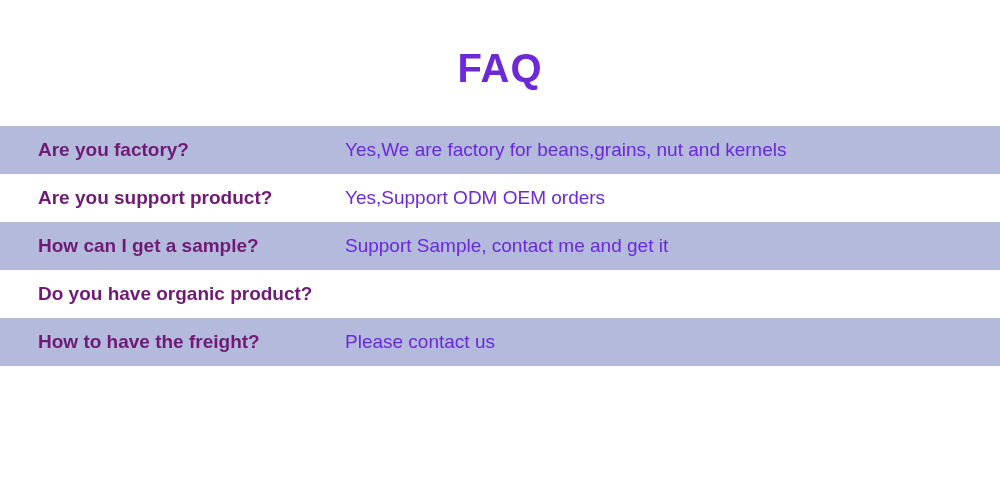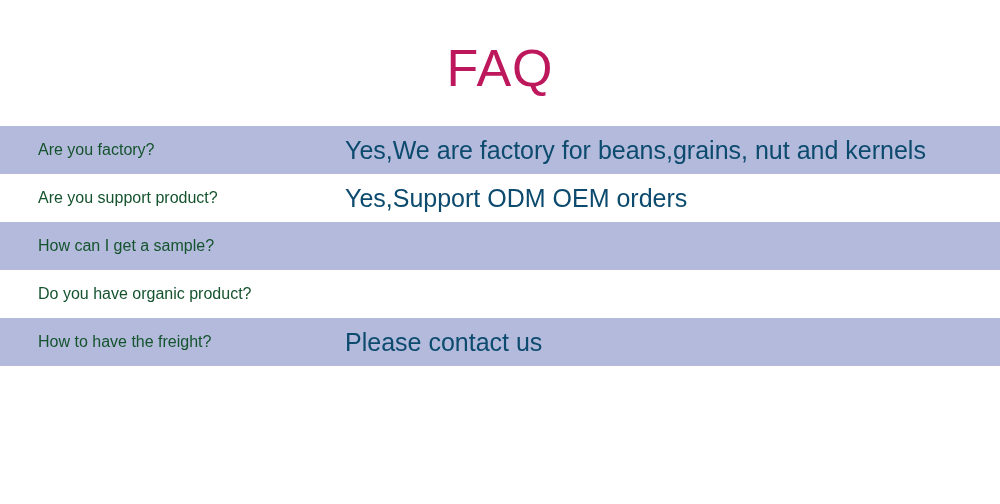--- a/index.html
+++ b/index.html
@@ -16,54 +16,55 @@
     color: #262224;
     overflow: hidden;
   }
   .title-area {
     height: 126px;
     display: flex;
     align-items: center;
     justify-content: center;
   }
   .faq-title {
-    font-size: 52px;
-    font-weight: 400;
+    font-size: 40px;
+    font-weight: 700;
     letter-spacing: 1px;
-    color: #be185d;
+    color: #6d28d9;
     padding-top: 10px;
   }
   .faq-table {
     width: 100%;
   }
   .faq-row {
     display: flex;
     align-items: center;
     height: 48px;
     width: 100%;
     background: #ffffff;
   }
   .faq-row:nth-child(odd) {
     background: #b3badc;
   }
   .faq-question {
     box-sizing: border-box;
     width: 345px;
     padding-left: 38px;
-    font-size: 16px;
+    font-size: 19px;
     line-height: 1.2;
     white-space: nowrap;
-    color: #14532d;
+    color: #701a75;
+    font-weight: bold;
   }
   .faq-answer {
     flex: 1;
-    font-size: 25px;
+    font-size: 19px;
     line-height: 1.2;
     white-space: nowrap;
-    color: #0c4a6e;
+    color: #6d28d9;
   }
 </style>
 </head>
 <body>
 
 <div class="page">
   <div class="title-area">
     <div class="faq-title">FAQ</div>
   </div>
 
@@ -73,20 +74,21 @@
     <div class="faq-answer">Yes,We are factory for beans,grains, nut and kernels</div>
   </div>
 
   <div class="faq-row">
     <div class="faq-question">Are you support product?</div>
     <div class="faq-answer">Yes,Support ODM OEM orders</div>
   </div>
 
   <div class="faq-row">
     <div class="faq-question">How can I get a sample?</div>
+    <div class="faq-answer">Support Sample, contact me and get it</div>
   </div>
 
 
   <div class="faq-row">
     <div class="faq-question">Do you have organic product?</div>
   </div>
 
 
   <div class="faq-row">
     <div class="faq-question">How to have the freight?</div>

